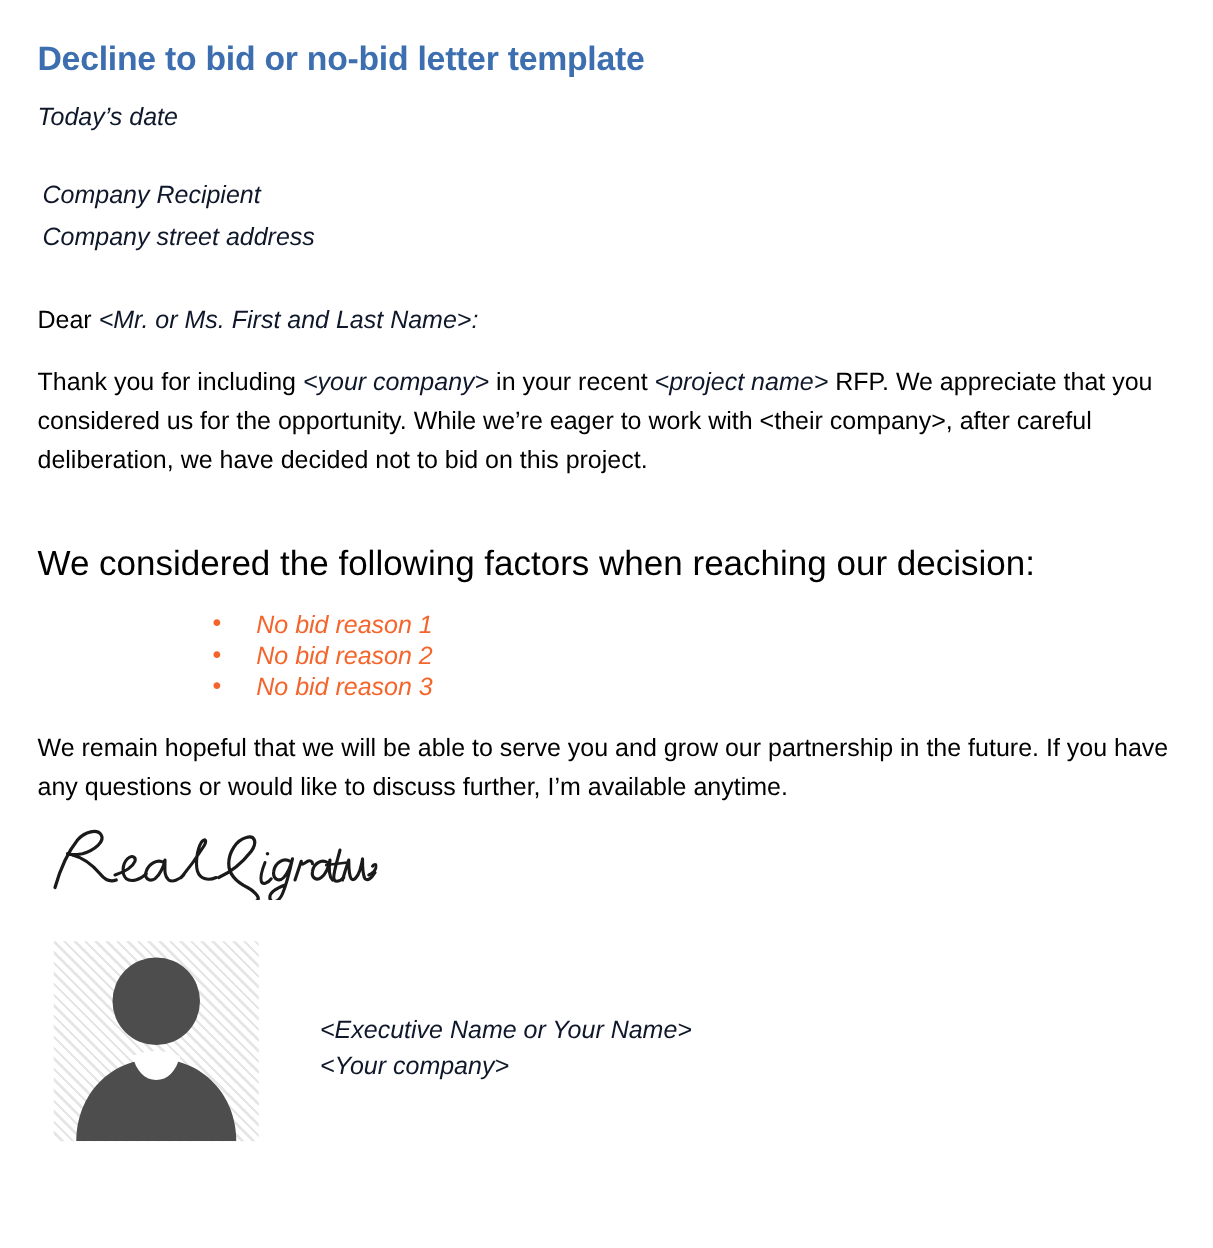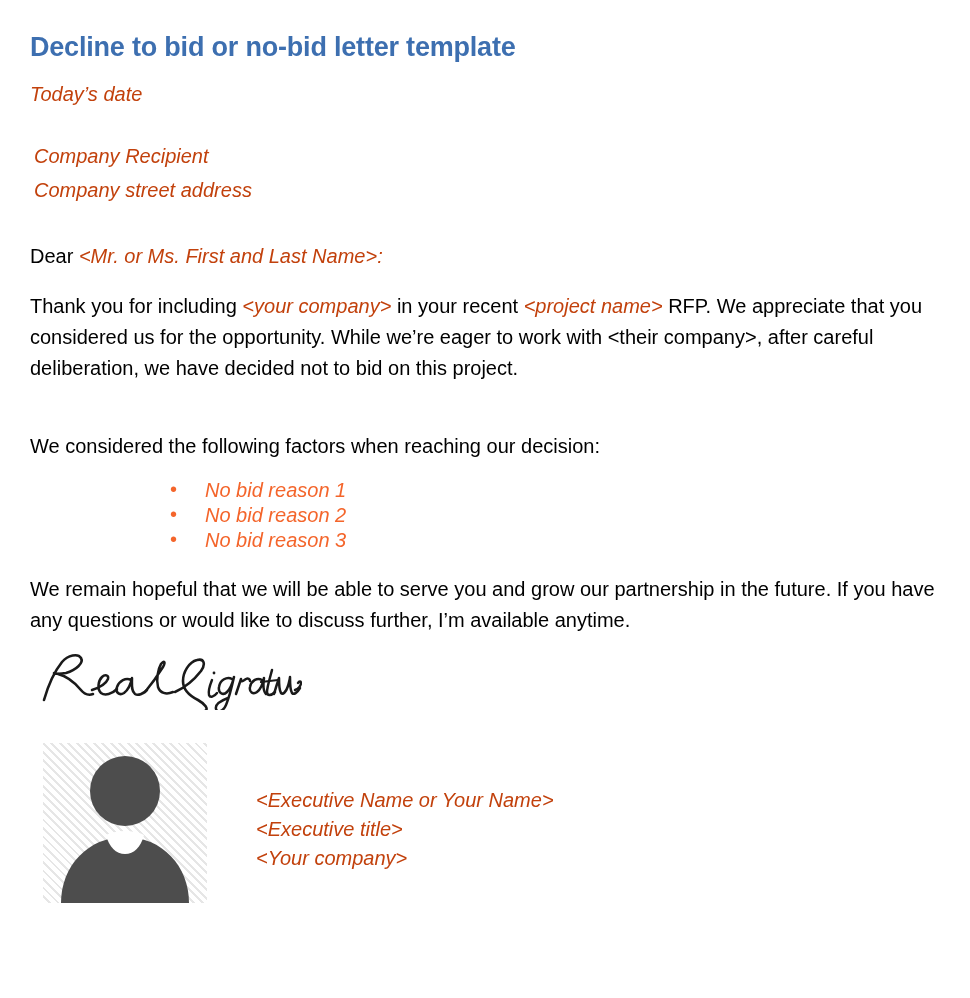--- a/index.html
+++ b/index.html
@@ -28,21 +28,21 @@
     font-weight: bold;
     color: #3d6fb0;
     letter-spacing: -0.2px;
     margin: 0;
     padding-top: 33px;
     line-height: 1.05;
   }
 
   
   .ph {
-    color: #c2410c;
+    color: #0f172a;
     font-style: italic;
   }
 
   .date-line {
     font-size: 20px;
     margin: 0;
     padding-top: 21px;
     line-height: 1.2;
   }
 
@@ -62,21 +62,21 @@
 
   .body-para {
     font-size: 20px;
     line-height: 31px;
     margin: 0;
     padding-top: 23px;
     max-width: 908px;
   }
 
   .lead-in {
-    font-size: 20px;
+    font-size: 28px;
     margin: 0;
     padding-top: 50px;
     line-height: 1.2;
   }
 
   .reasons {
     list-style: none;
     margin: 0;
     padding: 20px 0 0 140px;
     font-size: 20px;
@@ -215,19 +215,18 @@
     <div class="avatar-box">
       <svg width="164" height="160" viewBox="0 0 164 160">
         <circle cx="82" cy="48" r="35" fill="#4d4d4d"></circle>
         <path d="M18 160 C18 123 45 94 82 94 C119 94 146 123 146 160 Z" fill="#4d4d4d"></path>
         <path d="M63 92 C66 104 73 111 82 111 C91 111 98 104 101 92 C95 89 89 88 82 88 C75 88 69 89 63 92 Z" fill="#ffffff"></path>
       </svg>
     </div>
 
     <div class="signoff-text">
       <p class="signoff-line ph">&lt;Executive Name or Your Name&gt;</p>
-      <p class="signoff-line ph">&lt;Executive title&gt;</p>
       <p class="signoff-line ph">&lt;Your company&gt;</p>
     </div>
 
   </div>
 
 </div>
 
 </body></html>

